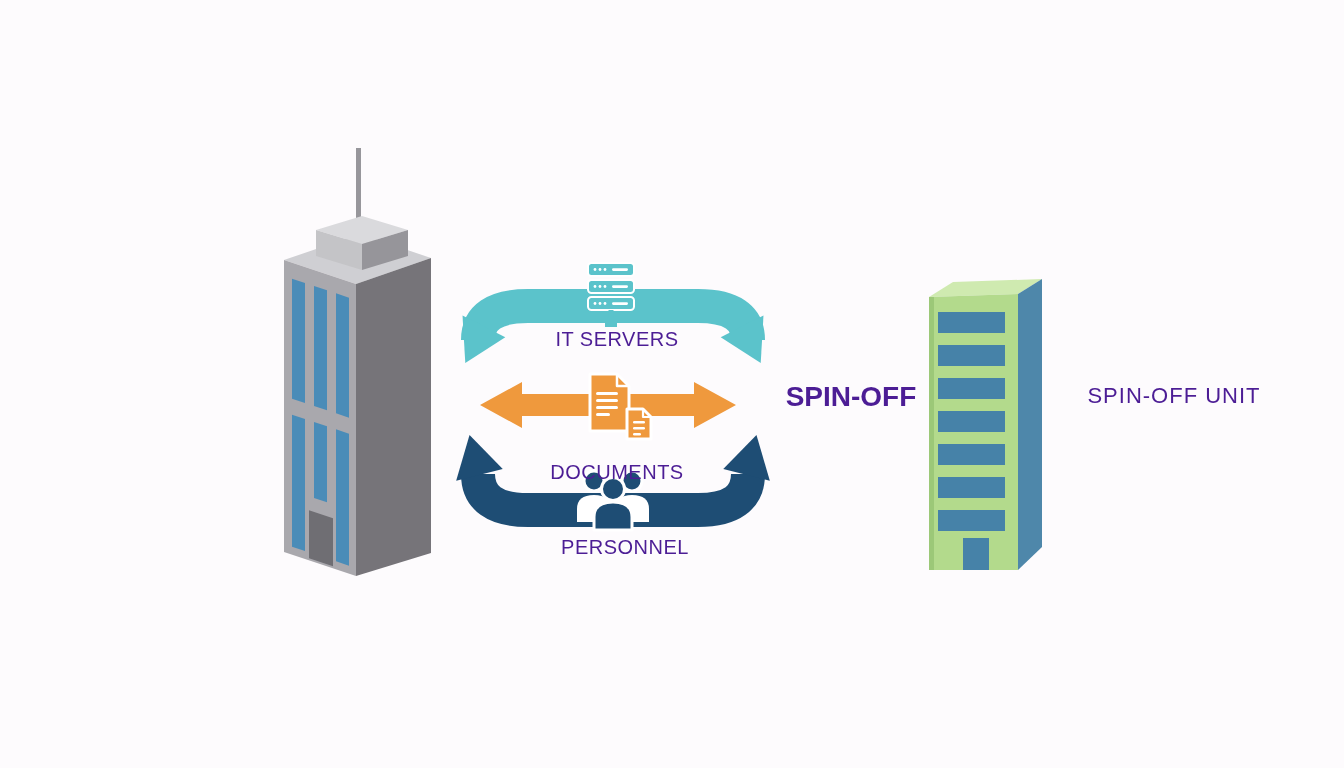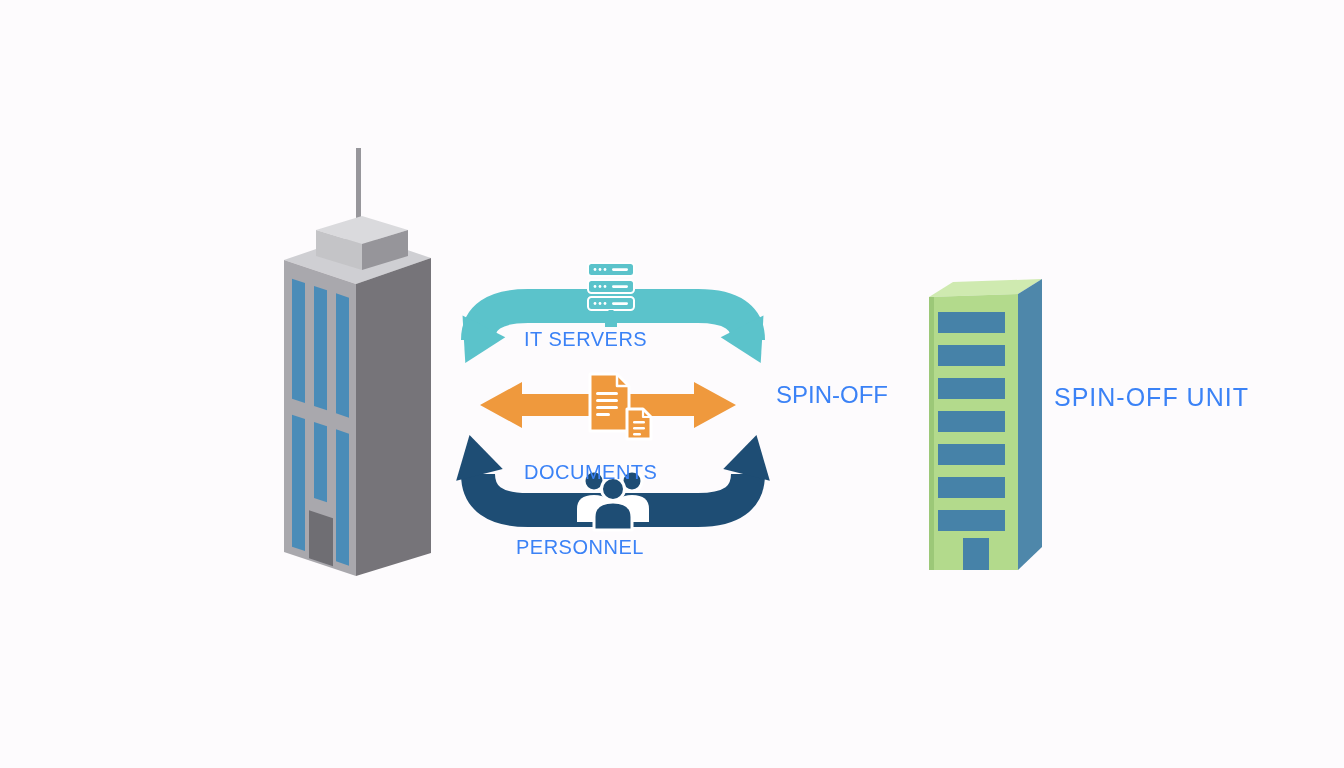--- a/index.html
+++ b/index.html
@@ -3,26 +3,26 @@
 <meta charset="utf-8">
 <style>
   html,body{margin:0;padding:0;}
   body{background:#fdfbfd;}
   .canvas{
     position:relative;width:1344px;height:768px;background:#fdfbfd;
     overflow:hidden;font-family:"Liberation Sans",sans-serif;
   }
   .abs{position:absolute;}
   .label{
-    position:absolute;color:#3b82f6;
+    position:absolute;color:#4c1d95;text-align:center;
     letter-spacing:0.5px;line-height:1.1;white-space:nowrap;
   }
   .flow-label{font-size:20px;width:186px;}
-  .spinoff-label{font-size:24px;font-weight:normal;letter-spacing:0;width:150px;}
-  .unit-label{font-size:25px;letter-spacing:1px;width:240px;}
+  .spinoff-label{font-size:28px;font-weight:bold;letter-spacing:0;width:150px;}
+  .unit-label{font-size:22px;letter-spacing:1px;width:240px;}
 </style>
 </head>
 <body>
 
 <div class="canvas">
 
   <svg class="abs" style="left:276px;top:144px" width="160" height="440" viewBox="0 0 160 440">
 
     <rect x="80" y="4" width="5" height="88" fill="#97969b"></rect>
 
@@ -115,21 +115,21 @@
       <path d="M167,270 L167,257 Q167,243 184,243 Q201,243 201,257 L201,270 Z" fill="#ffffff"></path>
       <circle cx="146" cy="229" r="10" fill="#1e4d74" stroke="#ffffff" stroke-width="3"></circle>
       <circle cx="184" cy="229" r="10" fill="#1e4d74" stroke="#ffffff" stroke-width="3"></circle>
       <path d="M146,278 L146,265 Q146,250 165,250 Q184,250 184,265 L184,278 Z" fill="#1e4d74" stroke="#ffffff" stroke-width="3"></path>
       <circle cx="165" cy="237" r="11.5" fill="#1e4d74" stroke="#ffffff" stroke-width="3"></circle>
     </g>
   </svg>
 
   <div class="label flow-label" style="left:524px;top:328px">IT SERVERS</div>
   <div class="label flow-label" style="left:524px;top:461px">DOCUMENTS</div>
-  <div class="label flow-label" style="left:516px;top:536px">PERSONNEL</div>
+  <div class="label flow-label" style="left:532px;top:536px">PERSONNEL</div>
 
   <div class="label spinoff-label" style="left:776px;top:382px">SPIN-OFF</div>
 
   <svg class="abs" style="left:925px;top:268px" width="120" height="306" viewBox="0 0 120 306">
 
     <polygon points="4,29 93,26 117,11 28,14" fill="#cfeab0"></polygon>
 
     <polygon points="4,29 93,26 93,302 4,302" fill="#b3da8c"></polygon>
 
     <rect x="4" y="29" width="5" height="273" fill="#9cc878"></rect>

